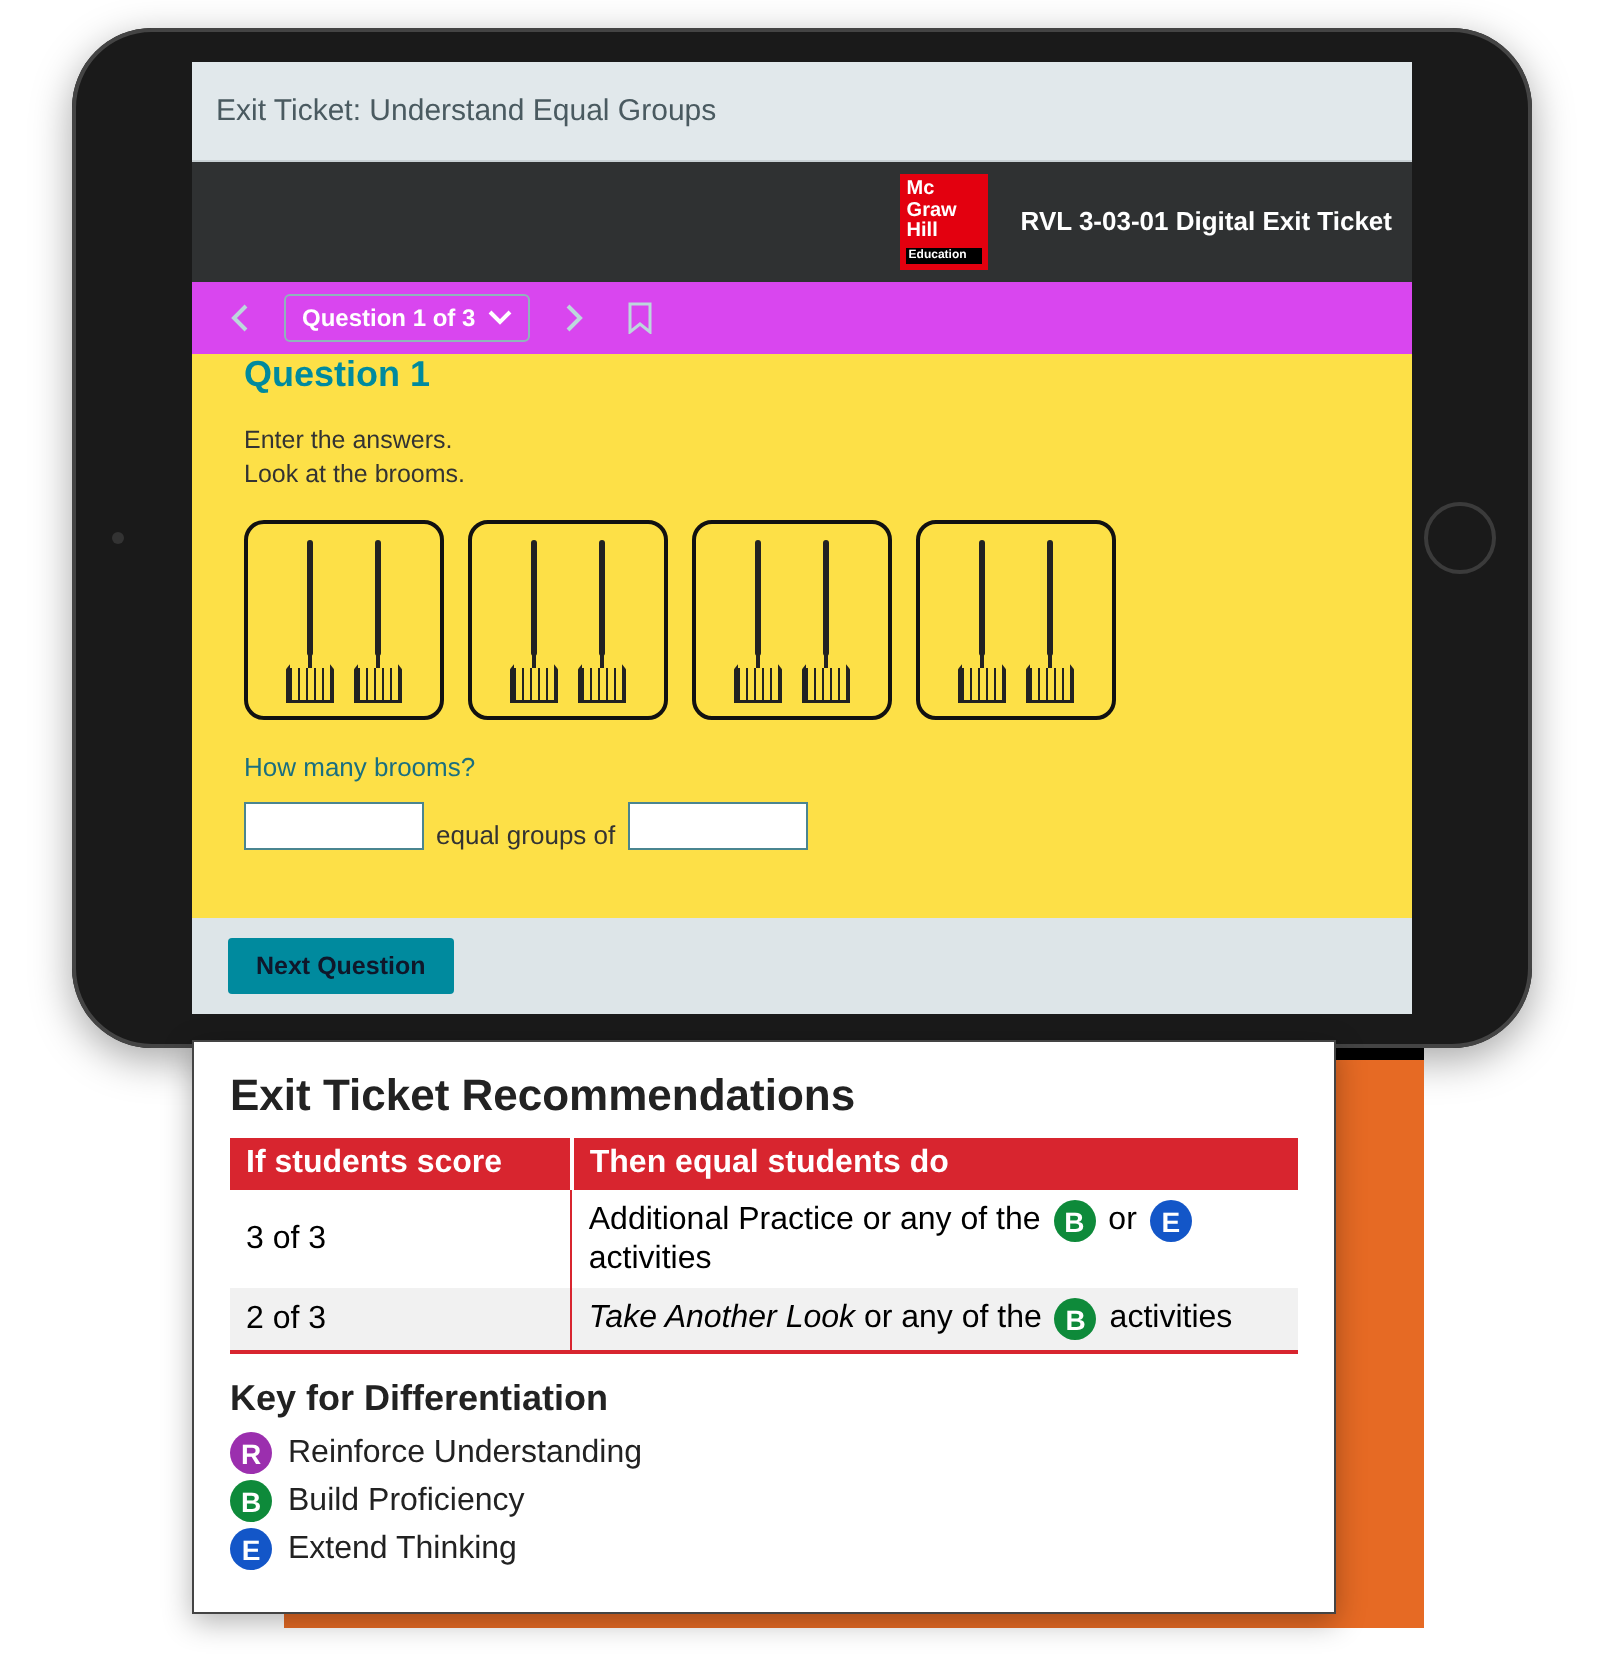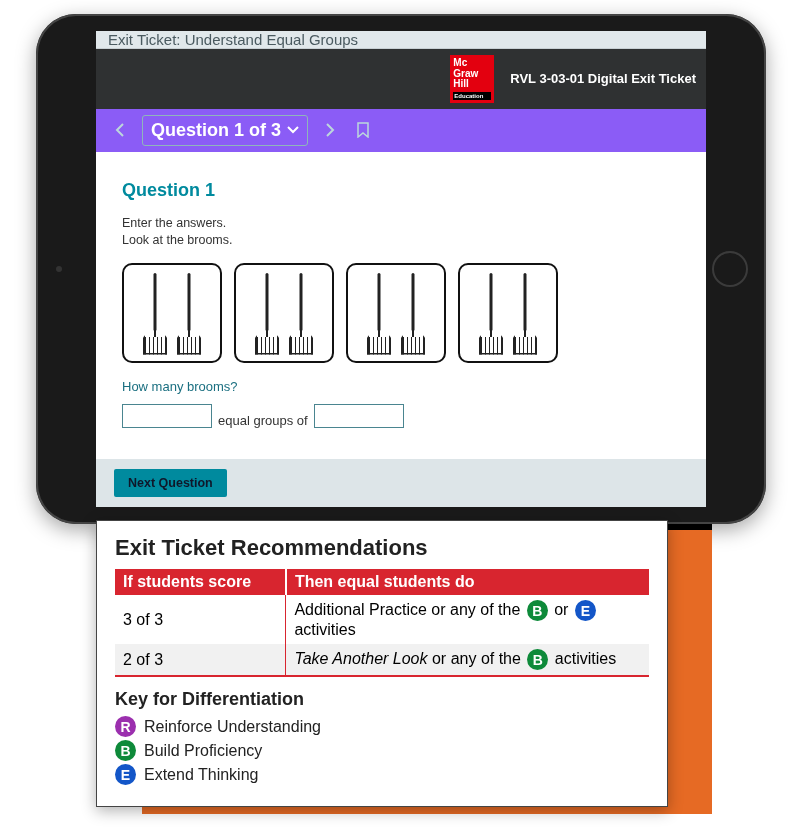--- a/index.html
+++ b/index.html
@@ -48,21 +48,21 @@
     overflow: hidden;
     display: flex;
     flex-direction: column;
   }
 
   
   .titlebar {
     background: #e1e8eb;
     color: #4a5a60;
     font-size: 15px;
-    padding: 0 12px;
+    padding: 16px 12px;
     border-bottom: 1px solid #c8d0d4;
   }
 
   
   .app-header {
     background: #2f3132;
     color: #fff;
     display: flex;
     align-items: center;
     gap: 16px;
@@ -84,27 +84,27 @@
   .mgh-logo .edu {
     display: block;
     font-size: 6px;
     background: #000;
     padding: 1px;
     margin-top: 2px;
   }
 
   
   .navbar {
-    background: #8b5cf6;
+    background: #d946ef;
     color: #fff;
     display: flex;
     align-items: center;
     gap: 10px;
     padding: 6px 12px;
-    font-size: 18px;
+    font-size: 12px;
   }
   .nav-arrow {
     width: 24px; height: 24px;
     display: flex; align-items: center; justify-content: center;
     color: #bcd7dc;
     cursor: pointer;
   }
   .q-select {
     border: 1px solid #8fb5bb;
     border-radius: 3px;
@@ -116,23 +116,23 @@
     cursor: pointer;
   }
   .bookmark {
     width: 22px; height: 22px;
     display: flex; align-items: center; justify-content: center;
     cursor: pointer;
   }
 
   
   .body {
-    background: #ffffff;
+    background: #fde047;
     flex: 1;
-    padding: 28px 26px 10px;
+    padding: 0 26px 10px;
     overflow: auto;
   }
   .q-title {
     color: #008a9e;
     font-size: 18px;
     font-weight: 700;
     margin-bottom: 14px;
   }
   .instr {
     font-size: 12.5px;

